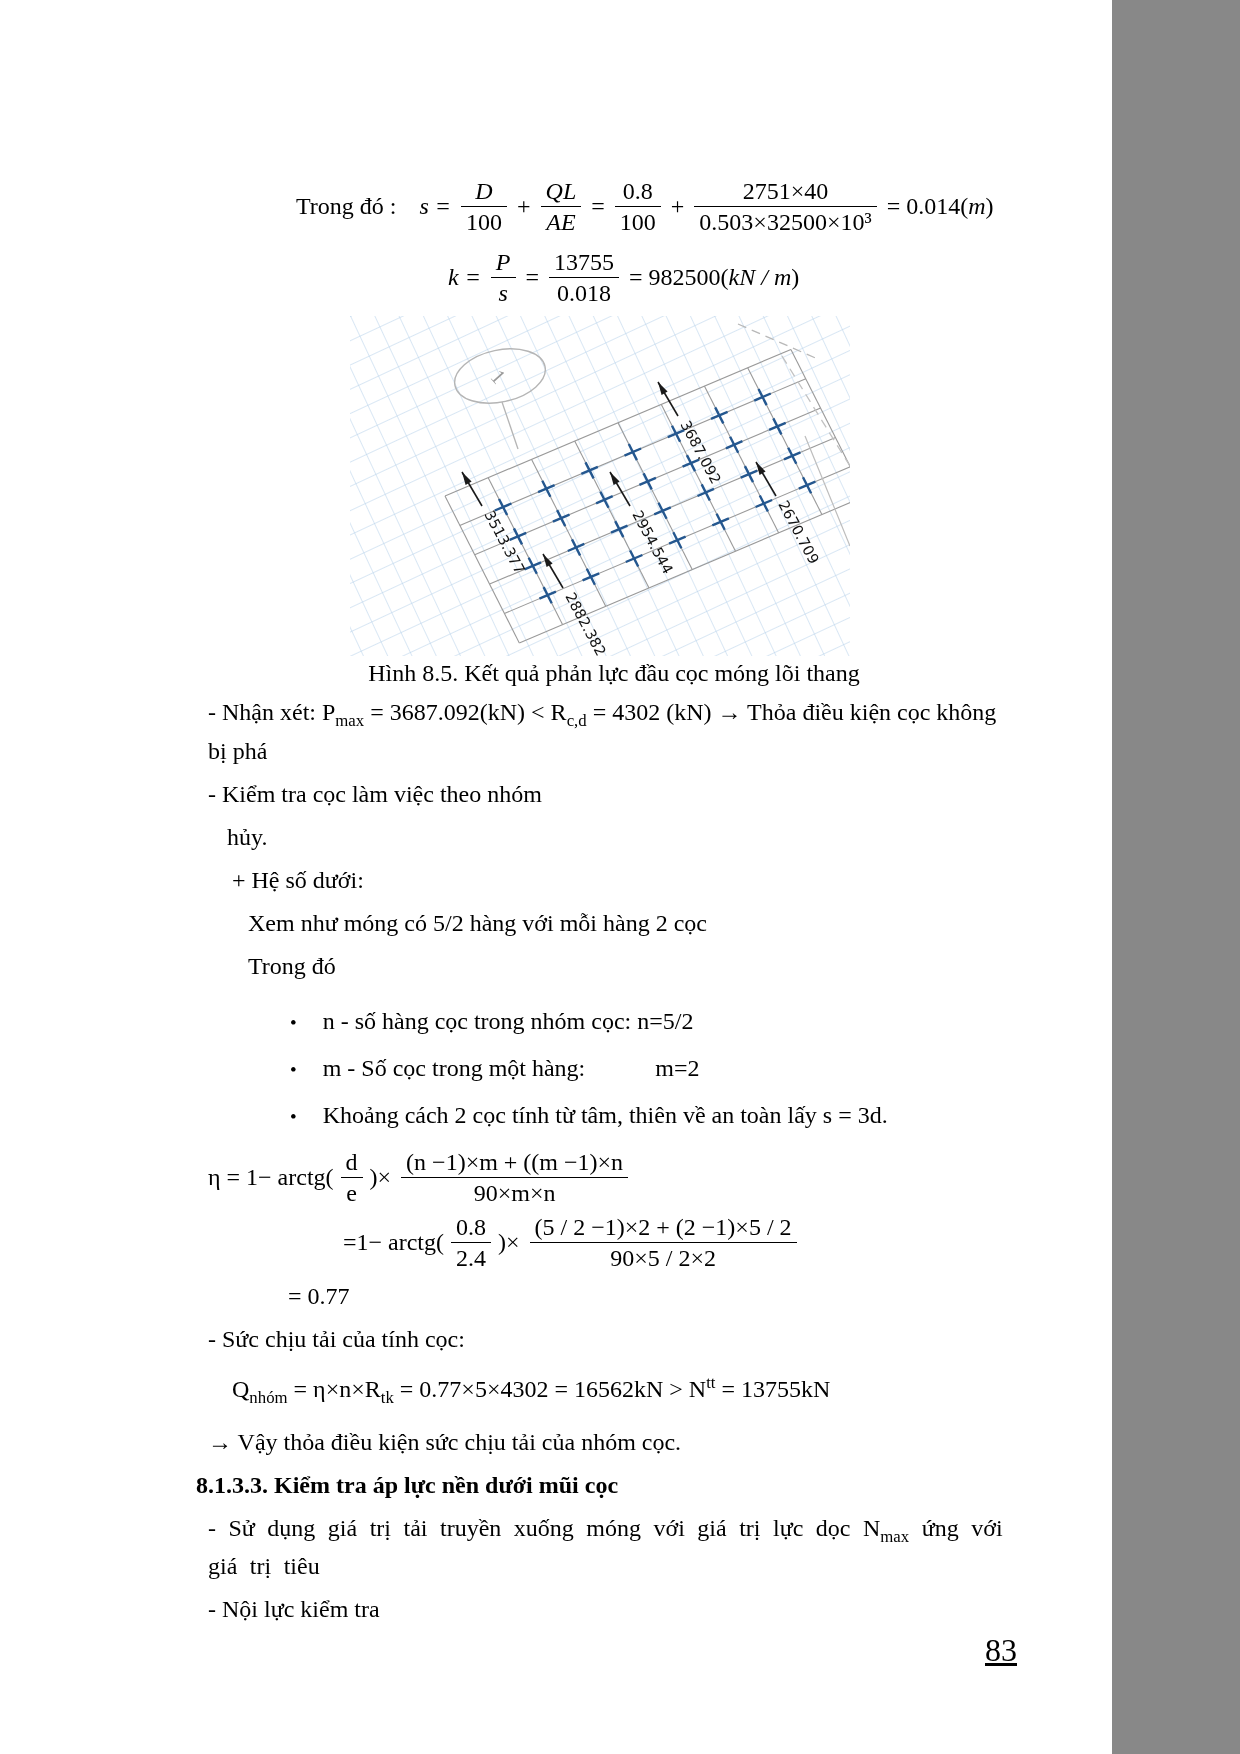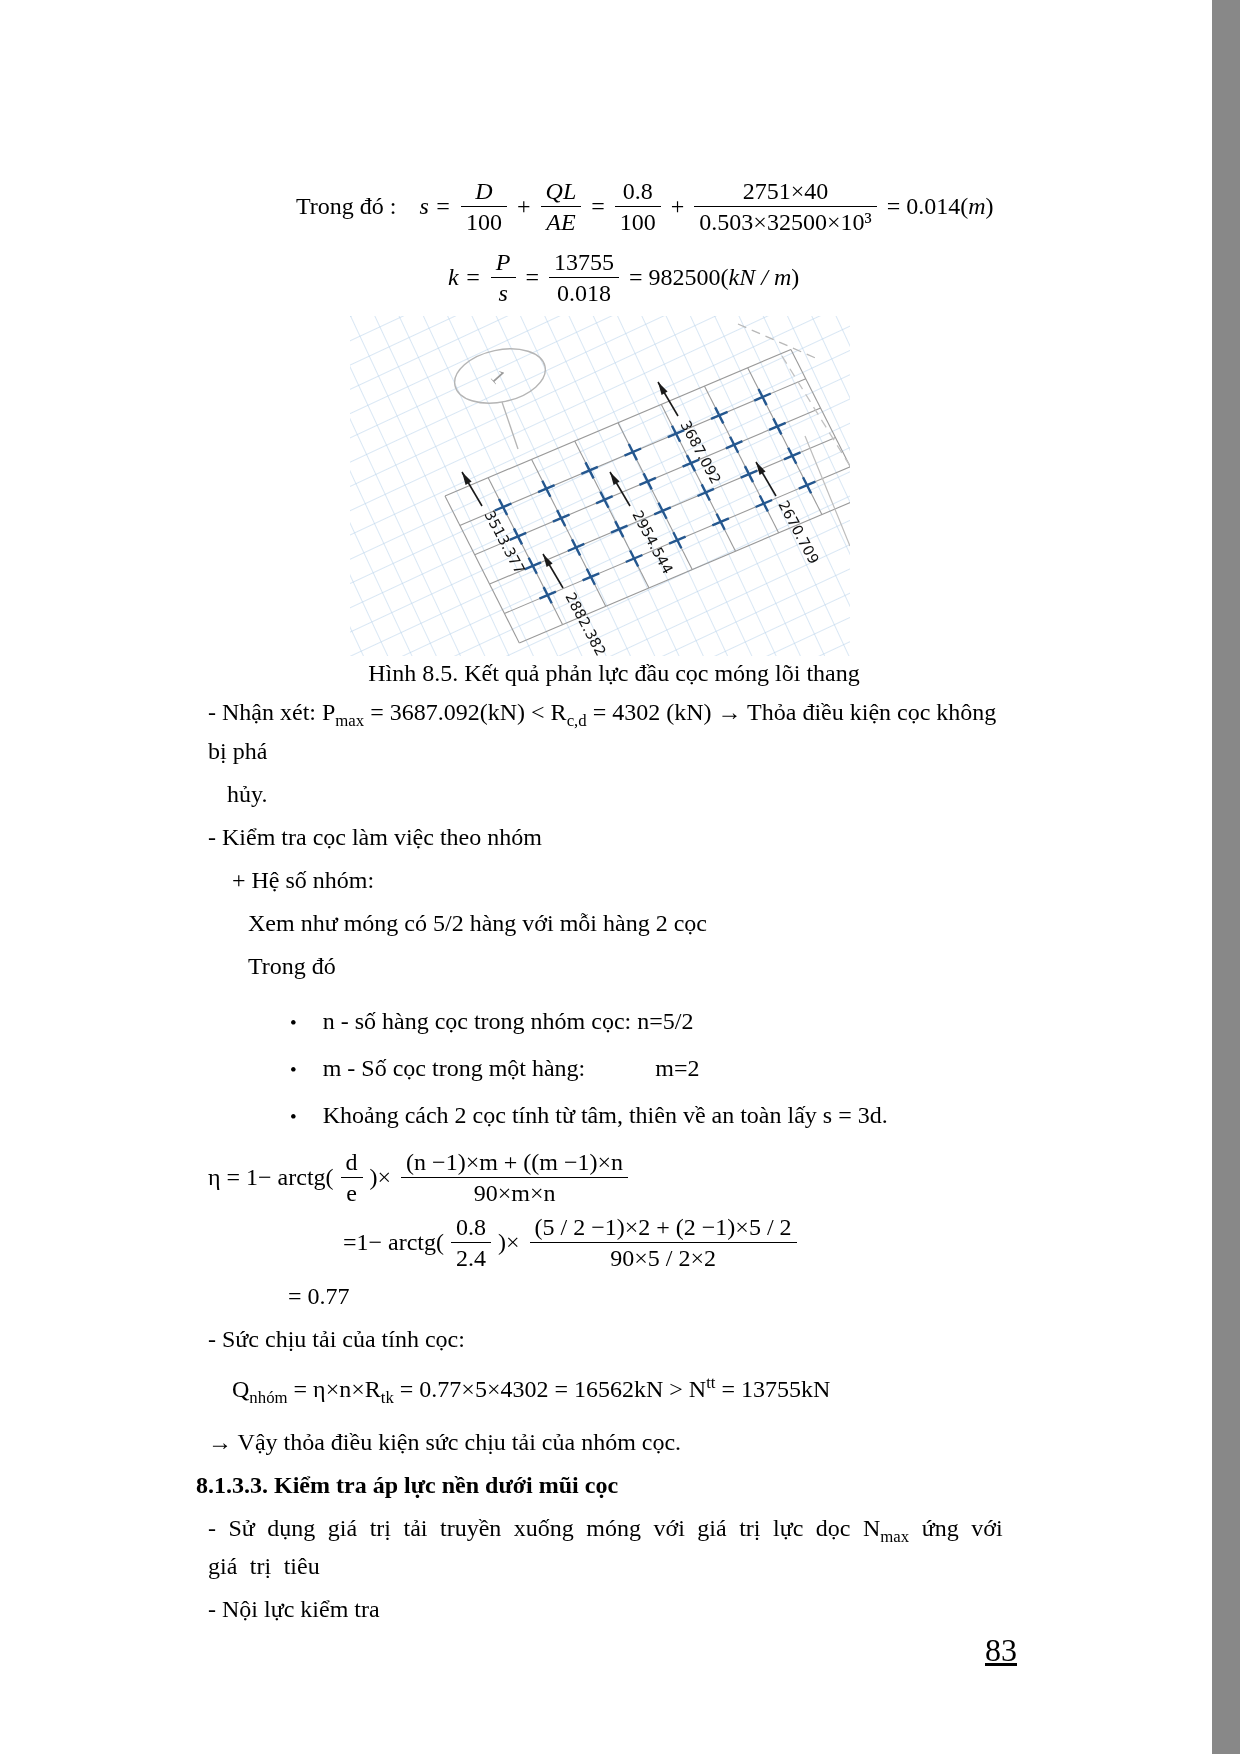--- a/index.html
+++ b/index.html
@@ -1,16 +1,16 @@
 <!DOCTYPE html>
 <html><head>
 <meta charset="utf-8">
 <style>
   html,body{margin:0;padding:0;background:#888;}
-  .page{width:1212px;height:1754px;background:#ffffff;position:relative;
+  .page{width:1112px;height:1754px;background:#ffffff;position:relative;
         font-family:"Liberation Serif","DejaVu Serif",serif;font-size:24px;color:#000;overflow:hidden;}
   .content{position:absolute;left:208px;top:176px;width:812px;}
   
   .frow{display:flex;align-items:center;gap:7px;}
   .frac{display:inline-block;text-align:center;vertical-align:middle;margin:0 3px;}
   .frac .num{display:block;border-bottom:1.6px solid #000;padding:0 5px;line-height:1.25;}
   .frac .den{display:block;padding:0 5px;line-height:1.25;}
   .it{font-style:italic;}
   sub{font-size:70%;}
   sup{font-size:70%;}
@@ -190,23 +190,23 @@
             <line x1="193" y1="238" x2="213" y2="272" stroke="#1a1a1a" stroke-width="1.6"></line>
             <polygon points="193,238 196.6,251 202.6,247.4" fill="#1a1a1a"></polygon>
             <text class="figtext" x="215" y="280" transform="rotate(62 215 280)">2882.382</text>
           </g>
         </g>
       </svg>
     </div>
     <div class="caption">Hình 8.5.  Kết quả phản lực đầu cọc móng lõi thang</div>
 
     <div class="line"><span>- Nhận xét: P</span><sub>max</sub><span> = 3687.092(kN) &lt; R</span><sub>c,d</sub><span> = 4302 (kN) → Thỏa điều kiện cọc không bị phá</span></div>
+    <div class="line">- Kiểm tra cọc làm việc theo nhóm</div>
     <div class="line hang">hủy.</div>
-    <div class="line">- Kiểm tra cọc làm việc theo nhóm</div>
-    <div class="line ind1">+ Hệ số nhóm:</div>
+    <div class="line ind1">+ Hệ số dưới:</div>
     <div class="line ind2">Xem như móng có 5/2 hàng với mỗi hàng 2 cọc</div>
     <div class="line ind2" style="margin-bottom:24px;">Trong đó</div>
 
     <div class="bullet">
       <span class="dot">•</span>
       <span>n - số hàng cọc trong nhóm cọc: n=5/2</span>
     </div>
     <div class="bullet">
       <span class="dot">•</span>
       <span>m - Số cọc trong một hàng:</span>

